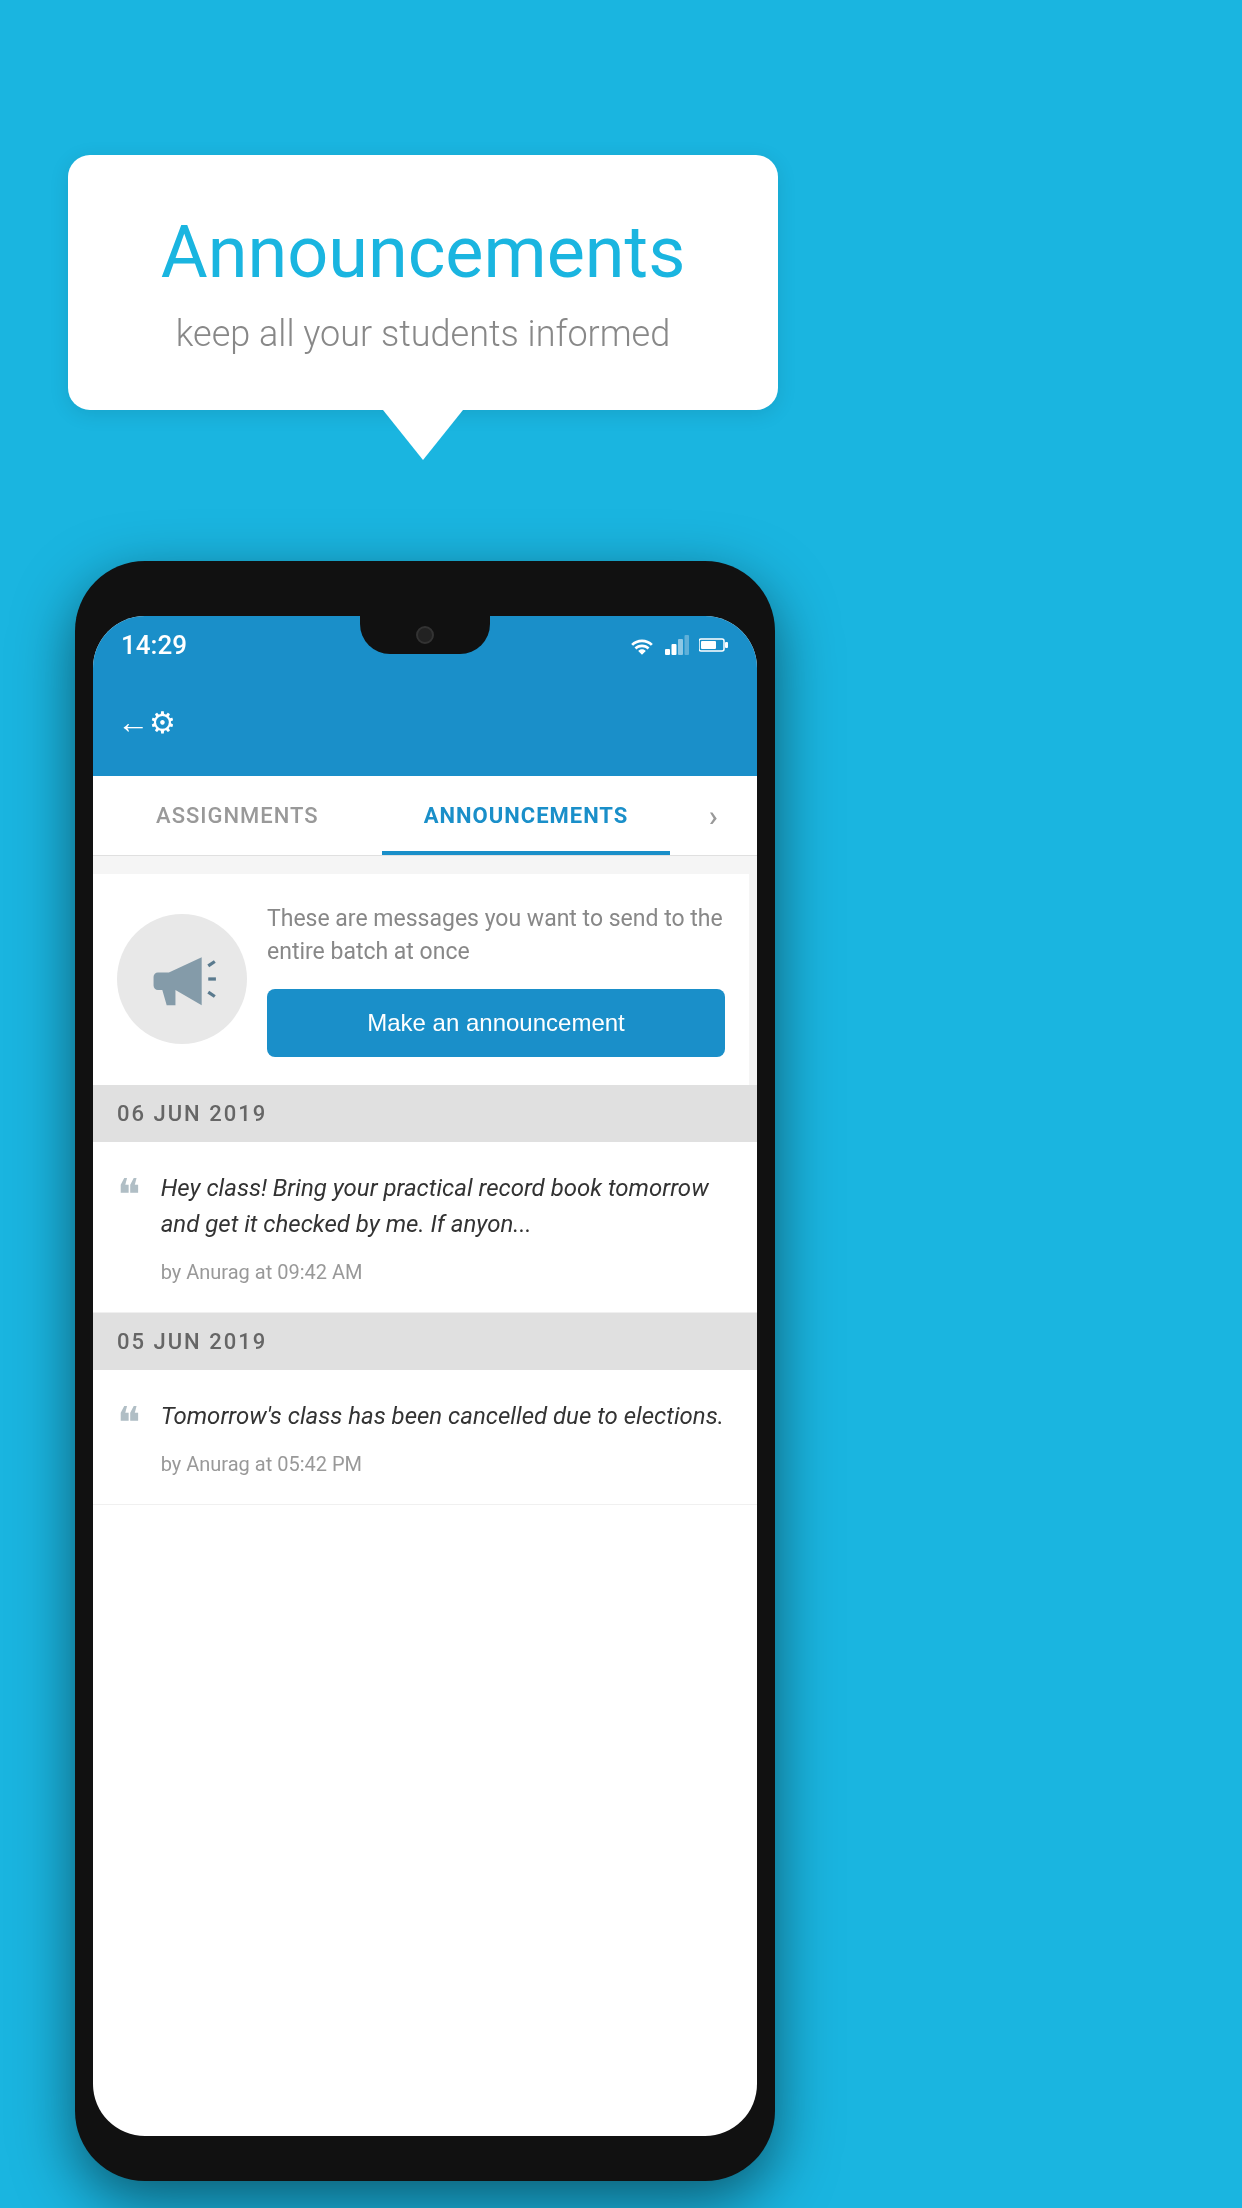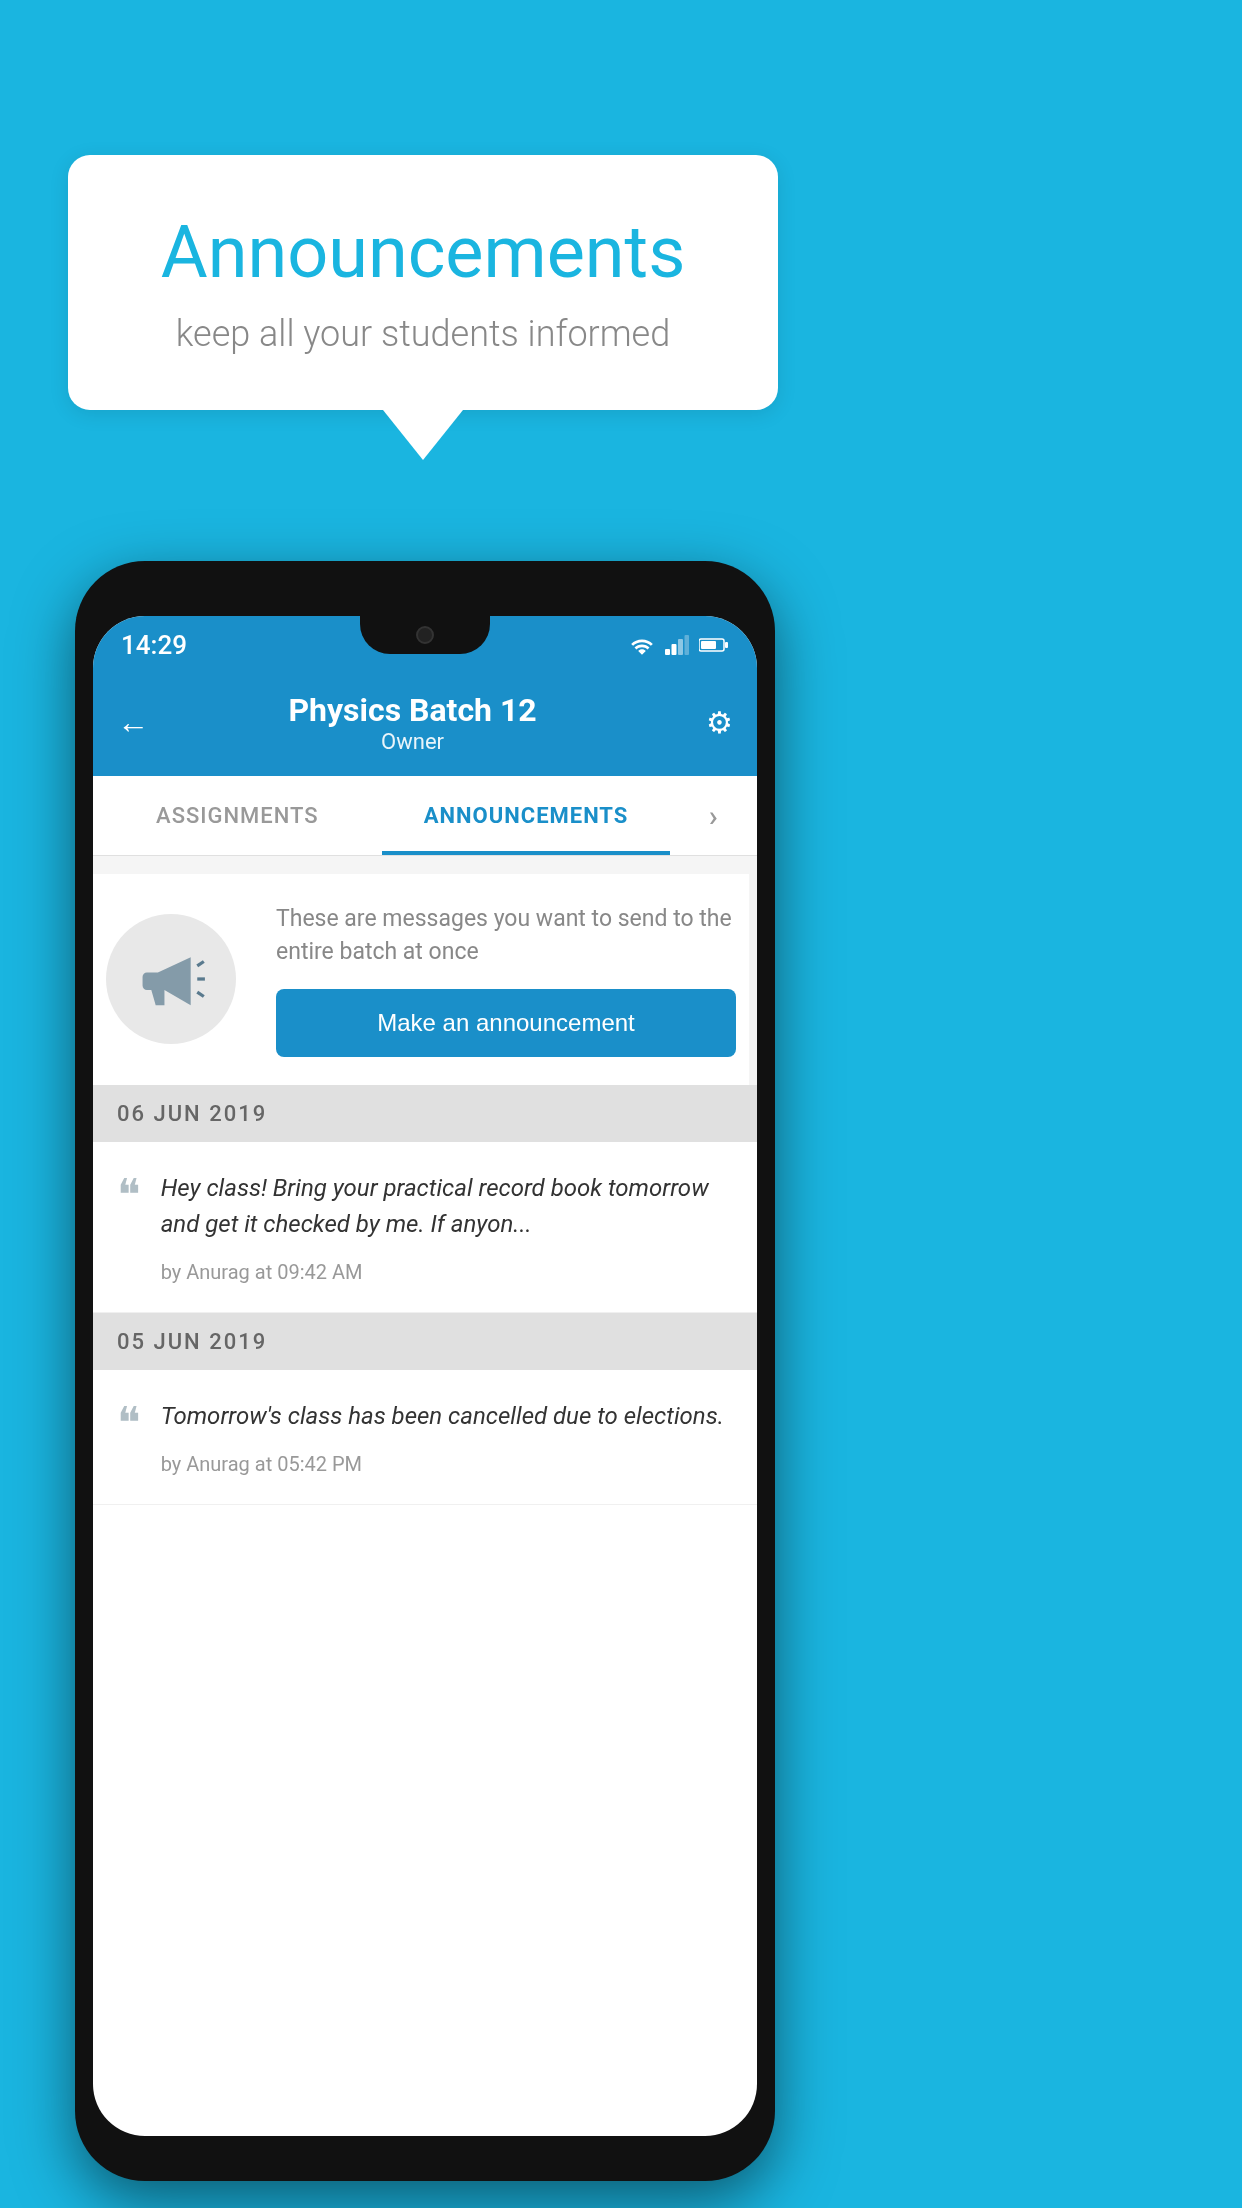--- a/index.html
+++ b/index.html
@@ -236,24 +236,24 @@
 
     .search-text {
       color: #bbb;
       font-size: 28px;
     }
 
     
     .announcement-promo {
       background: white;
       margin: 18px 8px 0 0;
-      padding: 28px 13px;
-      display: flex;
-      align-items: center;
-      gap: 40px;
+      padding: 28px 24px;
+      display: flex;
+      align-items: center;
+      gap: 20px;
     }
 
     .promo-icon-circle {
       width: 130px;
       height: 130px;
       background: #e8e8e8;
       border-radius: 50%;
       display: flex;
       align-items: center;
       justify-content: center;
@@ -365,24 +365,20 @@
         <svg width="30" height="16" viewBox="0 0 30 16">
           <rect x="0" y="2" width="25" height="12" rx="2" stroke="white" stroke-width="1.5" fill="none"></rect>
           <rect x="26" y="5" width="3" height="6" rx="1" fill="white"></rect>
           <rect x="2" y="4" width="15" height="8" rx="1" fill="white"></rect>
         </svg>
       </div>
     </div>
 
     <div class="app-bar">
       <span class="app-bar-back">←</span>
-      <div class="app-bar-title-group">
-        <div class="app-bar-title">Physics Batch 12</div>
-        <div class="app-bar-subtitle">Owner</div>
-      </div>
       <span class="app-bar-settings">⚙</span>
     </div>
 
     <div class="tabs-container">
       <div class="tab">ASSIGNMENTS</div>
       <div class="tab active">ANNOUNCEMENTS</div>
       <div class="tab" style="font-size:30px; flex:0.3;">›</div>
     </div>
 
     <div class="content-area">

